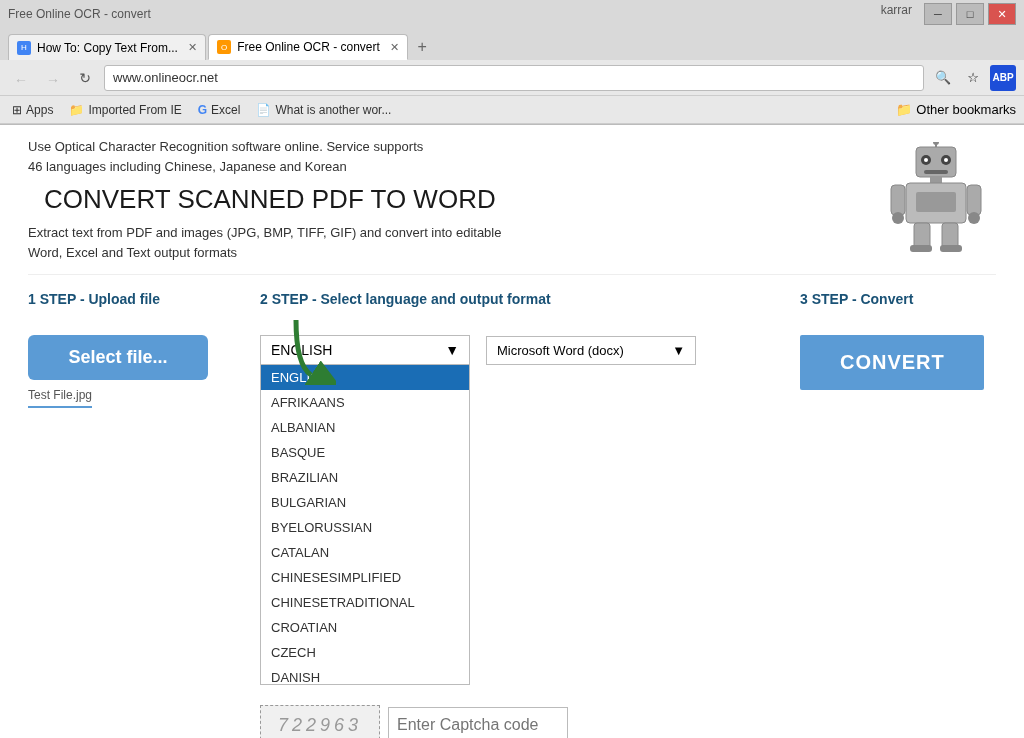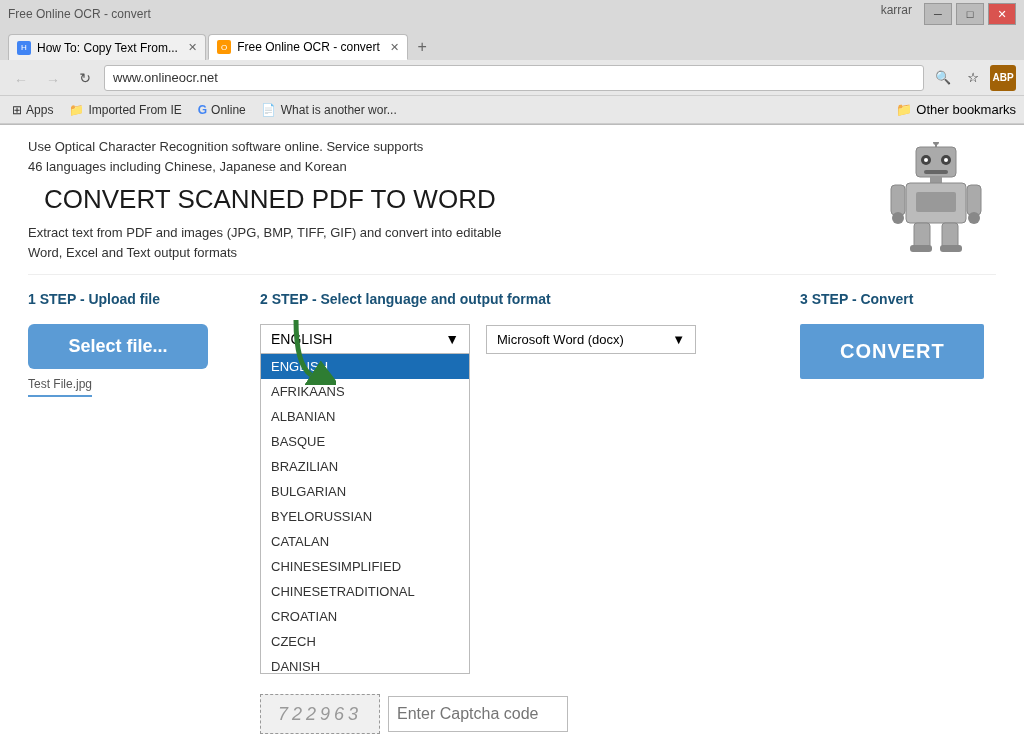--- a/index.html
+++ b/index.html
@@ -38,21 +38,21 @@
     .hero-text { flex: 1; }
     .hero-text p { font-size: 13px; color: #333; line-height: 1.5; }
     .hero-title { font-size: 26px; font-weight: normal; color: #1a1a1a; margin: 8px 16px; }
     .hero-subtitle { font-size: 13px; color: #333; line-height: 1.5; }
     .robot-img { width: 120px; height: 120px; display: flex; align-items: center; justify-content: center; }
 
     .steps-section { padding: 16px 0; position: relative; }
     .steps-row { display: flex; gap: 0; align-items: flex-start; }
     .step { flex: 1; padding: 0 12px; }
     .step:first-child { padding-left: 0; flex: 0 0 220px; }
-    .step-title { font-size: 14px; font-weight: bold; color: #1a5276; margin-bottom: 17px; }
+    .step-title { font-size: 14px; font-weight: bold; color: #1a5276; margin-bottom: 28px; }
     .select-file-btn { background: #5b9bd5; color: white; border: none; padding: 12px 20px; font-size: 18px; font-weight: bold; cursor: pointer; width: 180px; border-radius: 6px; }
     .file-name { font-size: 12px; color: #555; margin-top: 8px; border-bottom: 2px solid #5b9bd5; padding-bottom: 4px; display: inline-block; }
 
     .step2 { flex: 1; }
     .language-dropdown-container { position: relative; }
     .language-select-display { display: flex; align-items: center; border: 1px solid #bbb; padding: 6px 10px; background: white; width: 210px; justify-content: space-between; font-size: 14px; cursor: pointer; }
 
     
     .dropdown-list { position: absolute; top: 100%; left: 0; width: 210px; background: white; border: 1px solid #bbb; border-top: none; z-index: 100; max-height: 320px; overflow-y: scroll; }
     .dropdown-item { padding: 5px 10px; font-size: 13px; cursor: pointer; color: #333; }
@@ -113,36 +113,36 @@
   <div class="nav-bar">
     <div class="nav-btn disabled">←</div>
     <div class="nav-btn disabled">→</div>
     <div class="nav-btn">↻</div>
     <div class="address-bar">
       <span class="address-text">www.onlineocr.net</span>
     </div>
     <div class="nav-icons-right">
       <div class="nav-icon">🔍</div>
       <div class="nav-icon">☆</div>
-      <div class="nav-icon" style="background:#a16207;color:white;border-radius:3px;font-size:10px;font-weight:bold;">ABP</div>
+      <div class="nav-icon" style="background:#1d4ed8;color:white;border-radius:3px;font-size:10px;font-weight:bold;">ABP</div>
     </div>
   </div>
 
   <div class="bookmarks-bar">
     <div class="bookmark-item">
       <span>⊞</span>
       <span>Apps</span>
     </div>
     <div class="bookmark-item">
       <span>📁</span>
       <span>Imported From IE</span>
     </div>
     <div class="bookmark-item">
       <span style="color:#4285f4;font-weight:bold;font-size:12px;">G</span>
-      <span>Online</span>
+      <span>Excel</span>
     </div>
     <div class="bookmark-item">
       <span>📄</span>
       <span>What is another wor...</span>
     </div>
     <div class="bookmarks-right">
       <span>📁</span>
       <span>Other bookmarks</span>
     </div>
   </div>

